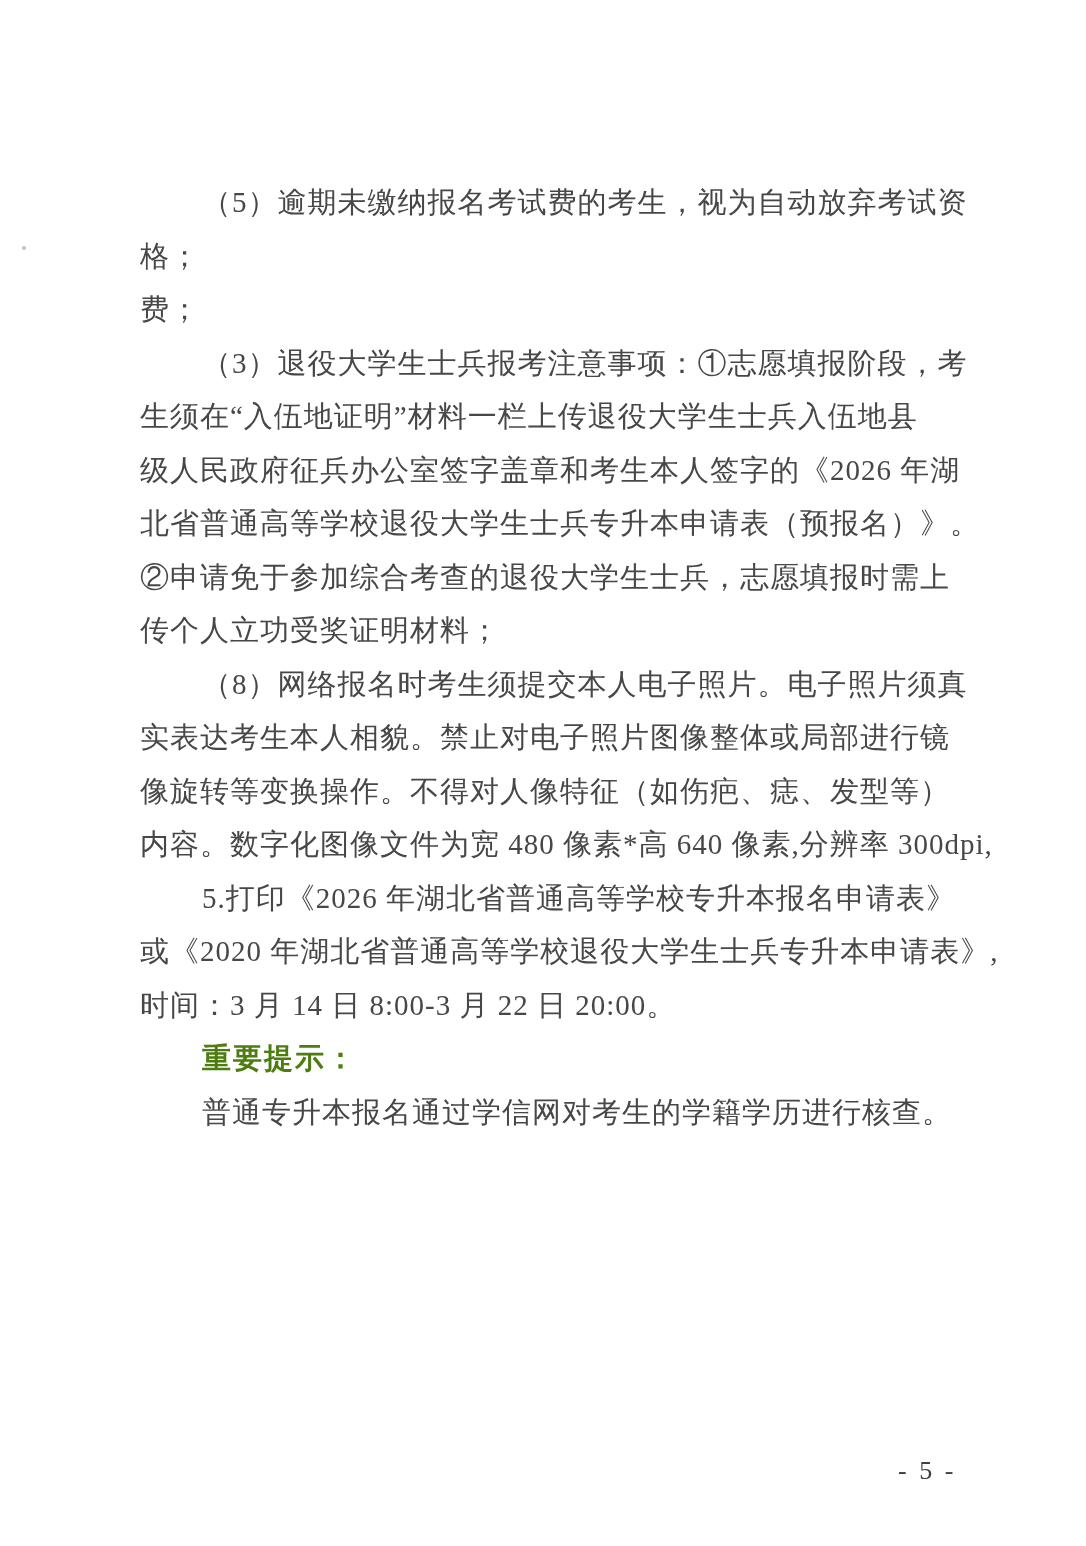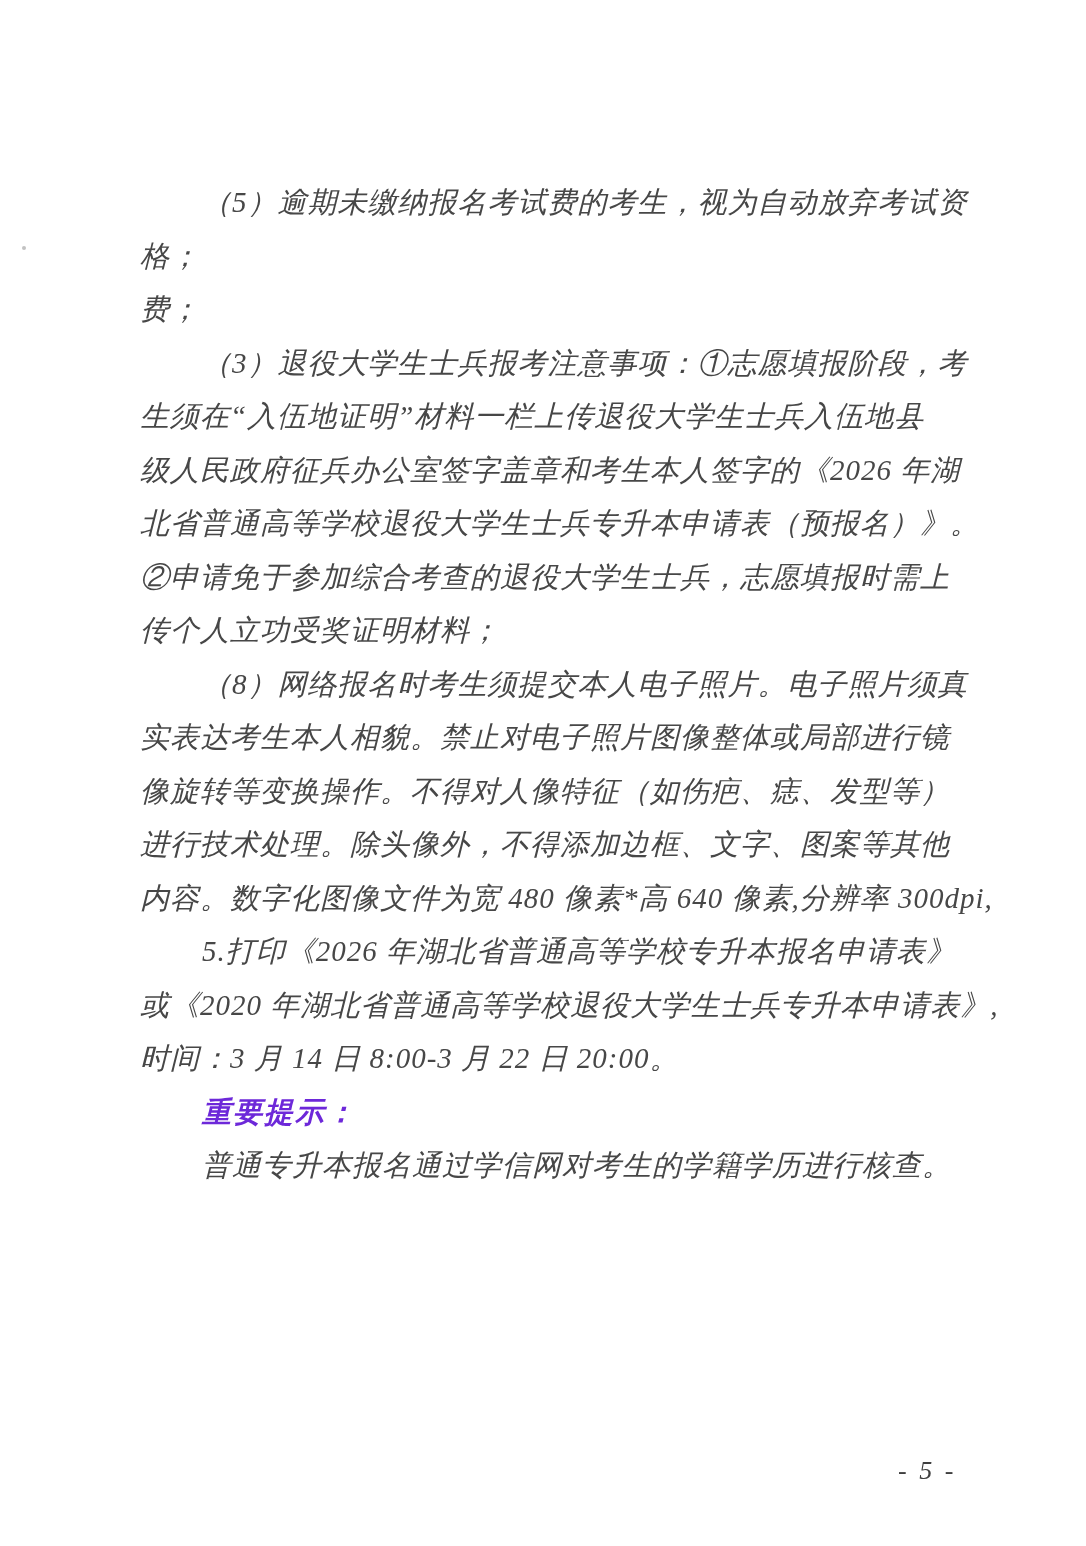--- a/index.html
+++ b/index.html
@@ -4,42 +4,41 @@
 <style>
   html, body { margin: 0; padding: 0; background: #e8e8e8; }
   .page {
     position: relative;
     width: 1086px;
     height: 1546px;
     margin: 0 auto;
     background: #ffffff;
     overflow: hidden;
     font-family: "Liberation Serif", "DejaVu Serif", serif;
-    font-style: italic;
   }
   .body-text {
     position: absolute;
     left: 140px;
     top: 176px;
     width: 832px;
     color: #474747;
     font-size: 29px;
     line-height: 53.5px;
     letter-spacing: 1px;
   }
   .para { margin: 0; padding: 0; }
   .line {
     height: 53.5px;
     white-space: pre;
     overflow: visible;
   }
   .indent { padding-left: 62px; }
   .bold {
     font-weight: 700;
-    color: #6d28d9;
+    color: #4d7c0f;
     letter-spacing: 2px;
   }
   .page-number {
     position: absolute;
     left: 898px;
     top: 1456px;
     font-size: 26px;
     color: #3f3f3f;
     letter-spacing: 3px;
     white-space: pre;
@@ -77,21 +76,20 @@
       <div class="line">级人民政府征兵办公室签字盖章和考生本人签字的《2026 年湖</div>
       <div class="line">北省普通高等学校退役大学生士兵专升本申请表（预报名）》。</div>
       <div class="line">②申请免于参加综合考查的退役大学生士兵，志愿填报时需上</div>
       <div class="line">传个人立功受奖证明材料；</div>
     </section>
 
     <section class="para">
       <div class="line indent">（8）网络报名时考生须提交本人电子照片。电子照片须真</div>
       <div class="line">实表达考生本人相貌。禁止对电子照片图像整体或局部进行镜</div>
       <div class="line">像旋转等变换操作。不得对人像特征（如伤疤、痣、发型等）</div>
-      <div class="line">进行技术处理。除头像外，不得添加边框、文字、图案等其他</div>
       <div class="line">内容。数字化图像文件为宽 480 像素*高 640 像素,分辨率 300dpi,</div>
     </section>
 
     <section class="para">
       <div class="line indent">5.打印《2026 年湖北省普通高等学校专升本报名申请表》</div>
       <div class="line">或《2020 年湖北省普通高等学校退役大学生士兵专升本申请表》,</div>
       <div class="line">时间：3 月 14 日 8:00-3 月 22 日 20:00。</div>
     </section>
 
     <section class="para">

